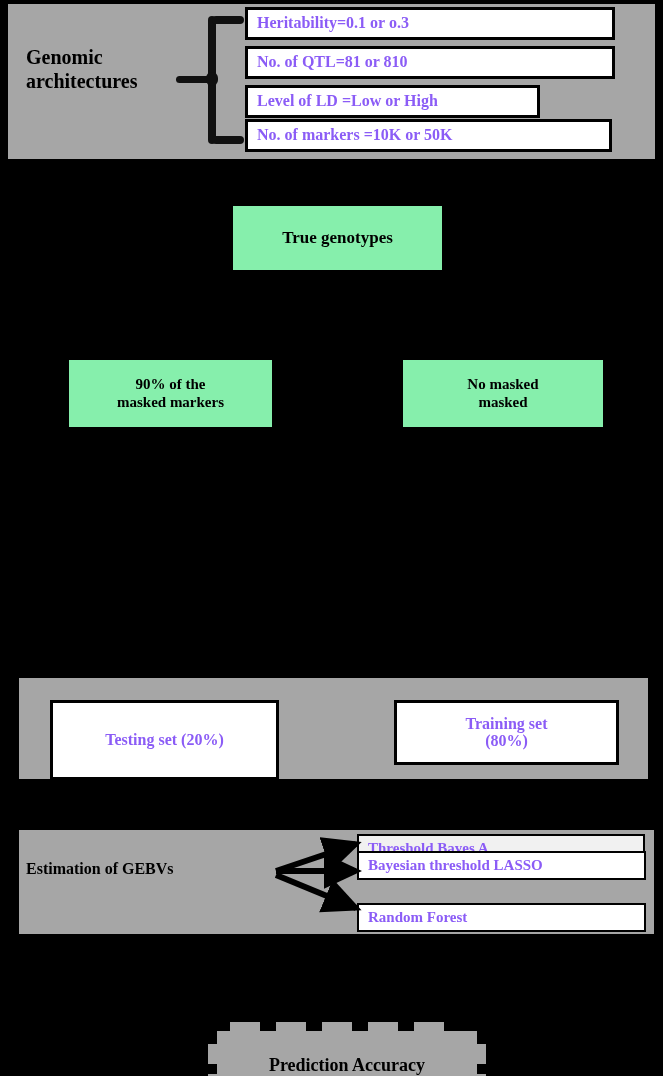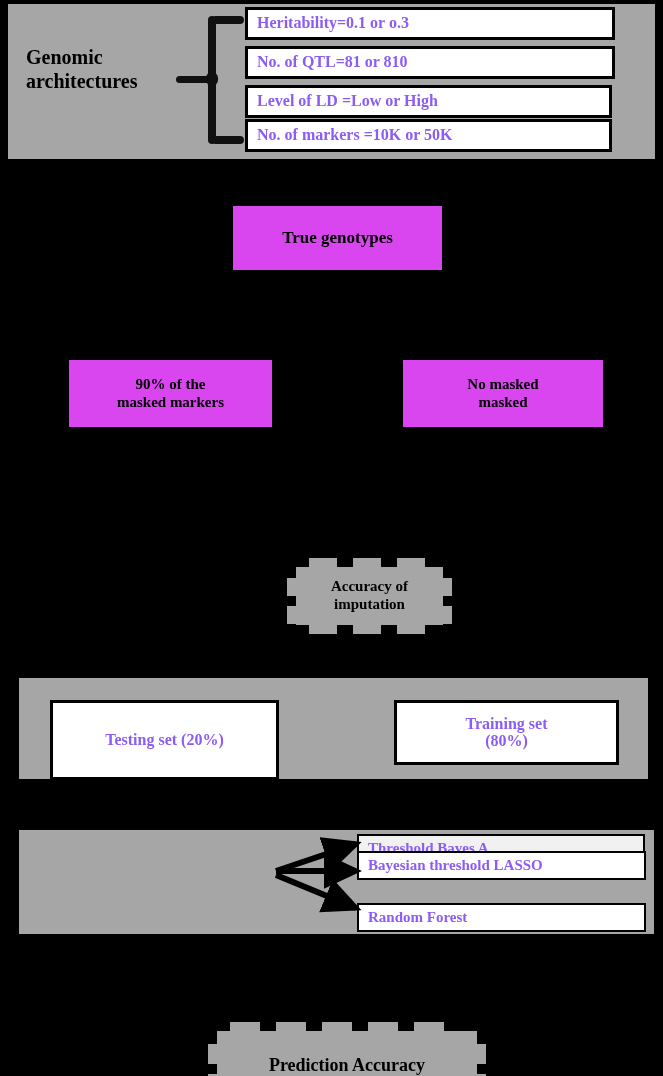--- a/index.html
+++ b/index.html
@@ -37,21 +37,21 @@
     color: #8b5cf6;
     line-height: 1.05;
   }
   .wbox.thin { border-width: 2px; }
   .wbox.offwhite { background: #f1f1f1; }
   .wbox .txt { padding-left: 9px; }
 
   
   .gbox {
     position: absolute;
-    background: #d946ef;
+    background: #86efac;
     display: flex;
     align-items: center;
     justify-content: center;
     text-align: center;
     font-weight: bold;
     color: #000000;
     line-height: 1.18;
   }
 
   
@@ -121,21 +121,21 @@
   </div>
 
   <div class="wbox t16" style="left:245px; top:7px; width:370px; height:33px;">
     <span class="txt">Heritability=0.1 or o.3</span>
   </div>
 
   <div class="wbox t16" style="left:245px; top:46px; width:370px; height:33px;">
     <span class="txt">No. of QTL=81 or 810</span>
   </div>
 
-  <div class="wbox t16" style="left:245px; top:85px; width:367px; height:33px;">
+  <div class="wbox t16" style="left:245px; top:85px; width:295px; height:33px;">
     <span class="txt">Level of LD =Low or High</span>
   </div>
 
   <div class="wbox t16" style="left:245px; top:119px; width:367px; height:33px;">
     <span class="txt">No. of  markers =10K or 50K</span>
   </div>
 
   <div class="gbox t17" style="left:233px; top:206px; width:209px; height:64px;">
     <span>True genotypes</span>
   </div>
@@ -147,58 +147,39 @@
     </div>
   </div>
 
   <div class="gbox t15" style="left:403px; top:360px; width:200px; height:67px;">
     <div>
       <div>No masked</div>
       <div>masked</div>
     </div>
   </div>
 
-  <div class="jigsaw" style="left:287px; top:558px; width:165px; height:76px;">
-
-    <div class="tab" style="left:22px;  top:0px;  width:28px; height:14px;"></div>
-    <div class="tab" style="left:66px;  top:0px;  width:28px; height:14px;"></div>
-    <div class="tab" style="left:110px; top:0px;  width:28px; height:14px;"></div>
-
-    <div class="tab" style="left:22px;  bottom:0px; width:28px; height:14px;"></div>
-    <div class="tab" style="left:66px;  bottom:0px; width:28px; height:14px;"></div>
-    <div class="tab" style="left:110px; bottom:0px; width:28px; height:14px;"></div>
-
-    <div class="tab" style="left:0px;  top:20px; width:14px; height:18px;"></div>
-    <div class="tab" style="left:0px;  top:48px; width:14px; height:18px;"></div>
-
-    <div class="tab" style="right:0px; top:20px; width:14px; height:18px;"></div>
-    <div class="tab" style="right:0px; top:48px; width:14px; height:18px;"></div>
-    <div class="core t15">
-      <div>
-        <div>Accuracy of</div>
-        <div>imputation</div>
-      </div>
-    </div>
-  </div>
 
   <div class="panel" style="left:19px; top:678px; width:629px; height:101px;"></div>
 
   <div class="wbox t16" style="left:50px; top:700px; width:229px; height:80px; justify-content:center;">
     <span>Testing set (20%)</span>
   </div>
 
   <div class="wbox t16" style="left:394px; top:700px; width:225px; height:65px; justify-content:center; text-align:center;align-items:center;">
     <div>
       <div>Training set</div>
       <div>(80%)</div>
     </div>
   </div>
 
   <div class="panel" style="left:19px; top:830px; width:635px; height:104px;"></div>
 
+  <div style="position:absolute; left:26px; top:860px; width:260px; font-weight:bold; font-size:16px; color:#000; z-index:4;">
+    <span>Estimation of GEBVs</span>
+  </div>
 
   <svg class="arrowsvg" width="120" height="110" style="left:268px; top:824px;">
     <defs>
       <marker id="ah" markerWidth="7" markerHeight="7" refX="5.4" refY="3" orient="auto">
         <path d="M0,0 L6.4,3 L0,6 z" fill="#000000"></path>
       </marker>
     </defs>
 
     <line x1="8" y1="47" x2="88" y2="20" stroke="#000000" stroke-width="6" marker-end="url(#ah)"></line>
 

